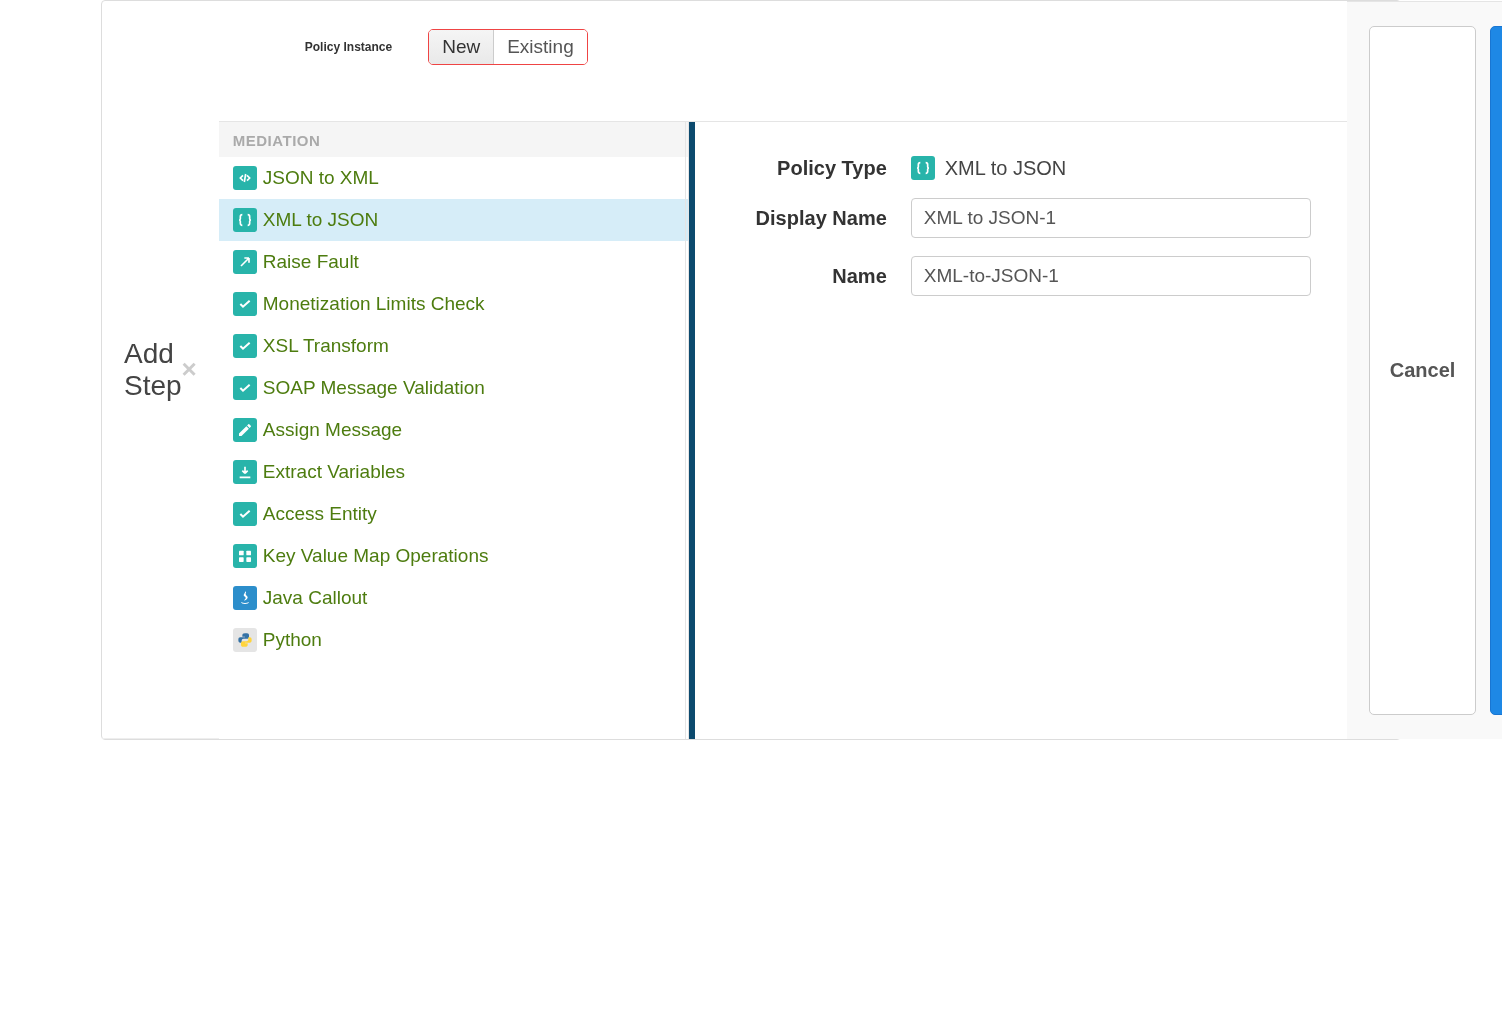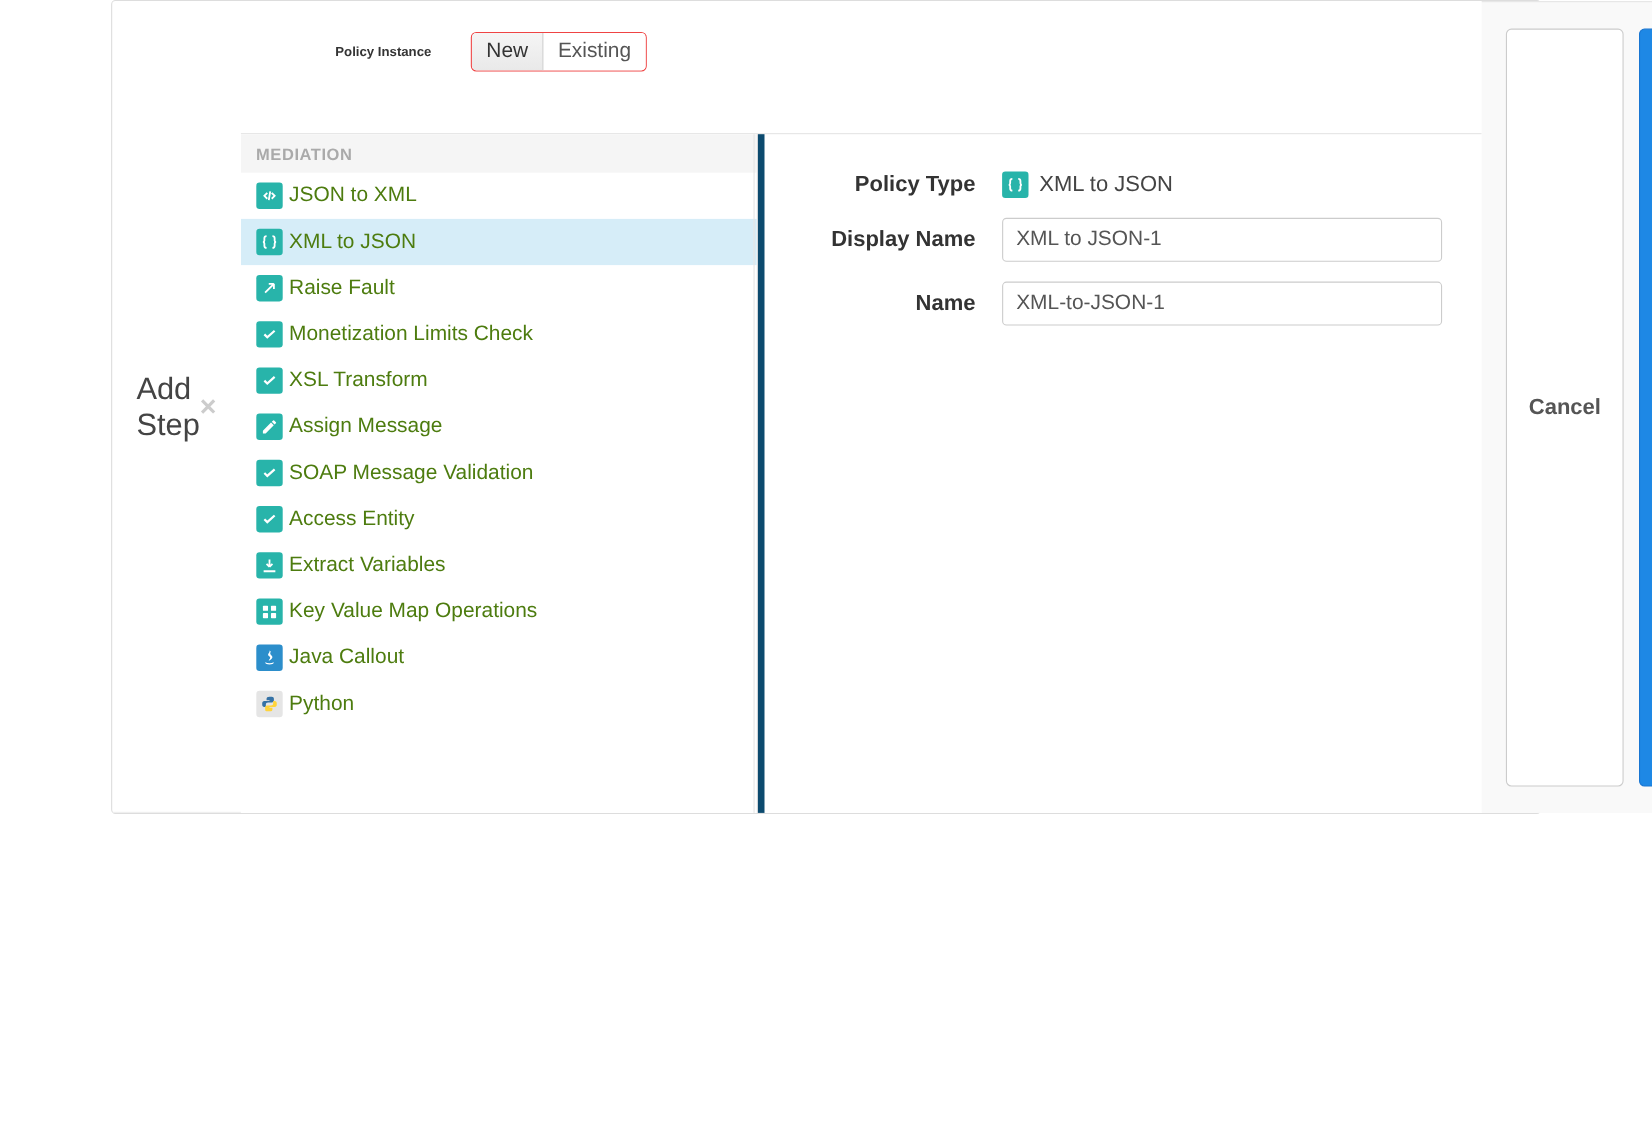--- a/index.html
+++ b/index.html
@@ -253,49 +253,49 @@
           <div class="policy-item">
             <span class="policy-icon icon-teal">
               <svg viewBox="0 0 24 24" fill="none" stroke="currentColor" stroke-width="3">
                 <path d="M5 12l4 4L19 7"></path>
               </svg>
             </span>
             <span>XSL Transform</span>
           </div>
           <div class="policy-item">
             <span class="policy-icon icon-teal">
+              <svg viewBox="0 0 24 24" fill="none" stroke="currentColor" stroke-width="3">
+                <path d="M5 12l4 4L19 7"></path>
+              </svg>
+            </span>
+            <span>SOAP Message Validation</span>
+          </div>
+          <div class="policy-item">
+            <span class="policy-icon icon-teal">
               <svg viewBox="0 0 24 24" fill="currentColor">
                 <path d="M3 17.25V21h3.75L17.81 9.94l-3.75-3.75L3 17.25zM20.71 7.04a1 1 0 000-1.41l-2.34-2.34a1 1 0 00-1.41 0l-1.83 1.83 3.75 3.75 1.83-1.83z"></path>
               </svg>
             </span>
             <span>Assign Message</span>
           </div>
           <div class="policy-item">
             <span class="policy-icon icon-teal">
+              <svg viewBox="0 0 24 24" fill="none" stroke="currentColor" stroke-width="2.5">
+                <path d="M12 4v10m0 0l-4-4m4 4l4-4M4 20h16"></path>
+              </svg>
+            </span>
+            <span>Extract Variables</span>
+          </div>
+          <div class="policy-item">
+            <span class="policy-icon icon-teal">
               <svg viewBox="0 0 24 24" fill="none" stroke="currentColor" stroke-width="3">
                 <path d="M5 12l4 4L19 7"></path>
               </svg>
             </span>
-            <span>SOAP Message Validation</span>
-          </div>
-          <div class="policy-item">
-            <span class="policy-icon icon-teal">
-              <svg viewBox="0 0 24 24" fill="none" stroke="currentColor" stroke-width="3">
-                <path d="M5 12l4 4L19 7"></path>
-              </svg>
-            </span>
             <span>Access Entity</span>
-          </div>
-          <div class="policy-item">
-            <span class="policy-icon icon-teal">
-              <svg viewBox="0 0 24 24" fill="none" stroke="currentColor" stroke-width="2.5">
-                <path d="M12 4v10m0 0l-4-4m4 4l4-4M4 20h16"></path>
-              </svg>
-            </span>
-            <span>Extract Variables</span>
           </div>
           <div class="policy-item">
             <span class="policy-icon icon-teal">
               <svg viewBox="0 0 24 24" fill="currentColor">
                 <rect x="3" y="4" width="7" height="7" rx="1"></rect>
                 <rect x="14" y="4" width="7" height="7" rx="1"></rect>
                 <rect x="3" y="14" width="7" height="7" rx="1"></rect>
                 <rect x="14" y="14" width="7" height="7" rx="1"></rect>
               </svg>
             </span>

